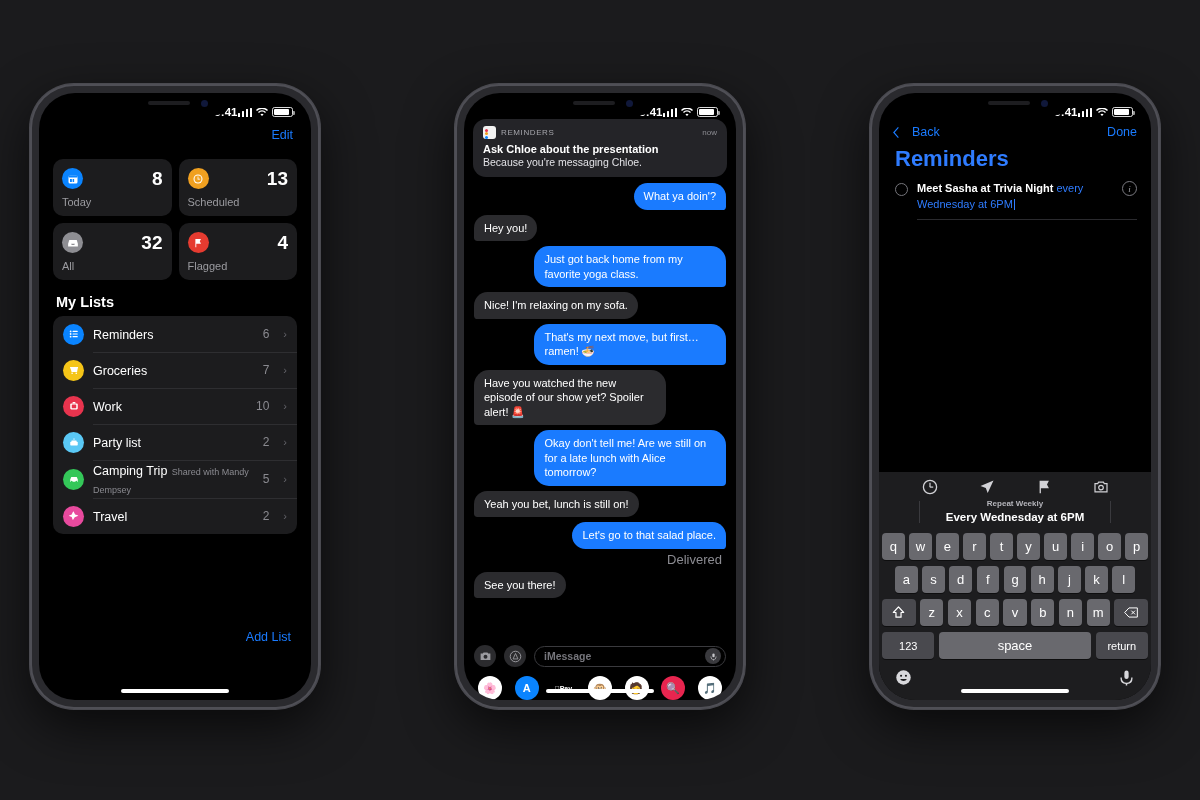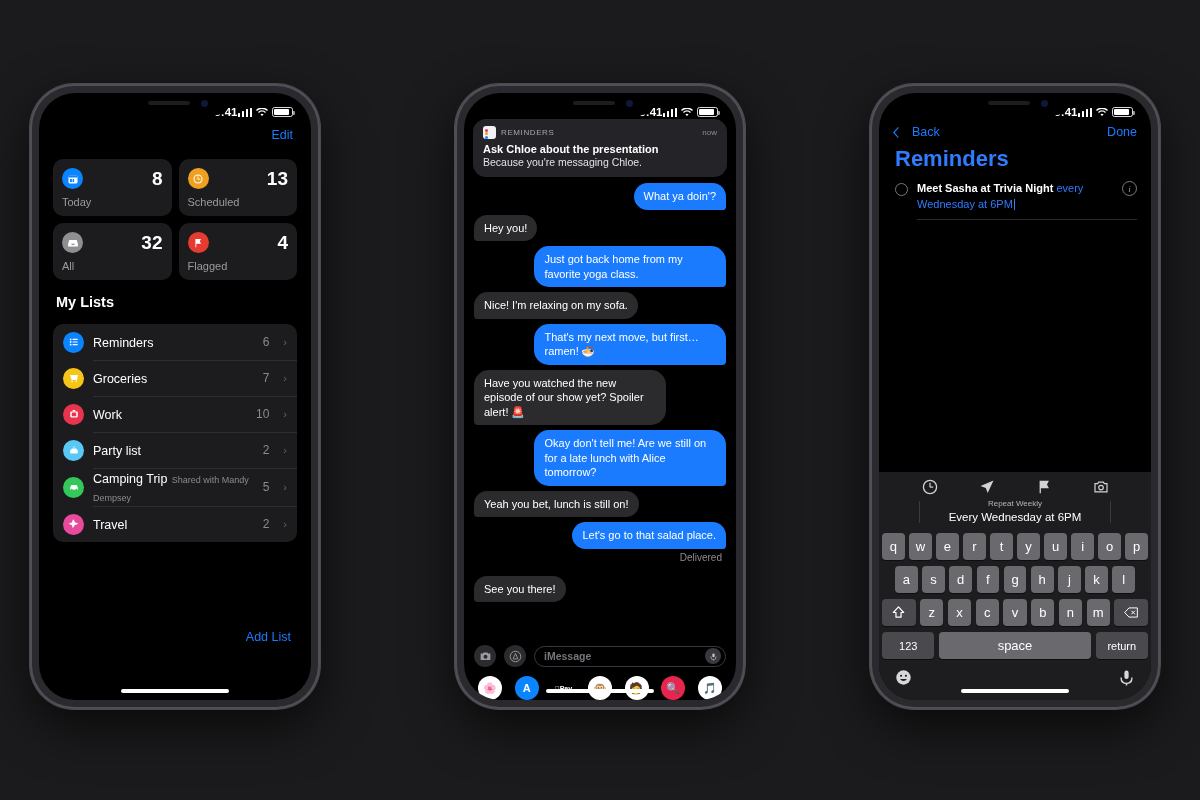--- a/index.html
+++ b/index.html
@@ -56,21 +56,21 @@
      font-size:12px;}
   .search svg{ width:11px;height:11px; flex:none;}
   .smart-grid{ display:grid; grid-template-columns:1fr 1fr; gap:7px; margin-top:9px;}
   .smart{ background:#1c1c1e; border-radius:10px; padding:9px 9px 8px; position:relative;}
   .smart-top{ display:flex; align-items:center; justify-content:space-between;}
   .sico{ width:21px;height:21px;border-radius:50%;display:flex;align-items:center;
          justify-content:center;}
   .sico svg{ width:12px;height:12px; fill:#fff;}
   .scount{ font-size:19px; font-weight:bold; color:#fff; line-height:1;}
   .slabel{ font-size:11px; color:#9b9ba0; margin-top:7px;}
-  .mylists{ font-size:14.5px; font-weight:bold; margin:14px 0 14px 3px;}
+  .mylists{ font-size:14.5px; font-weight:bold; margin:14px 0 6px 3px;}
   .listcard{ background:#1c1c1e; border-radius:10px; overflow:hidden;}
   .lrow{ display:flex; align-items:center; gap:9px; padding:0 10px; height:36px;
      position:relative;}
   .lrow.tall{ height:38px;}
   .lrow + .lrow::before{ content:""; position:absolute; left:40px; right:0; top:0;
      height:1px; background:#2e2e31;}
   .lico{ width:21px;height:21px;border-radius:50%;flex:none;display:flex;
      align-items:center;justify-content:center;}
   .lico svg{ width:12px;height:12px; fill:#fff;}
   .ltexts{ flex:1; min-width:0;}
@@ -95,22 +95,22 @@
   .ban-title{ font-size:11px; font-weight:bold; color:#fff; margin-top:4px;}
   .ban-sub{ font-size:10.5px; color:#e2e2e6; margin-top:1px;}
   .thread{ flex:1; padding:6px 10px 0; overflow:hidden;
      display:flex; flex-direction:column; gap:5px;}
   .msg{ max-width:76%; padding:6px 10px; border-radius:15px; font-size:11px;
      line-height:1.32; position:relative; word-wrap:break-word;}
   .msg.them{ align-self:flex-start; background:#2b2b2e; color:#fff;
      border-bottom-left-radius:4px;}
   .msg.me{ align-self:flex-end; background:#1a7bff; color:#fff;
      border-bottom-right-radius:4px;}
-  .delivered{ align-self:flex-end; font-size:10px; color:#8c8c92;
-     margin:-2px 4px 8px 0;}
+  .delivered{ align-self:flex-end; font-size:13px; color:#8c8c92;
+     margin:-2px 4px 0 0;}
   .inputbar{ display:flex; align-items:center; gap:8px; padding:6px 10px 5px;font-weight:bold;}
   .ib-ico{ width:22px;height:22px; border-radius:50%; background:#2b2b2e;
      display:flex; align-items:center; justify-content:center; flex:none;}
   .ib-ico svg{ width:13px;height:13px; fill:#9b9ba0;}
   .ib-field{ flex:1; height:21px; border:1px solid #3a3a3e; border-radius:11px;
      display:flex; align-items:center; padding:0 4px 0 9px; color:#76767c;
      font-size:10.5px;}
   .ib-mic{ margin-left:auto; width:16px;height:16px;border-radius:50%;
      background:#3a3a3e; display:flex;align-items:center;justify-content:center;}
   .ib-mic svg{ width:9px;height:9px; fill:#c8c8cc;}
@@ -142,21 +142,21 @@
      vertical-align:-2px; margin-left:1px;}
   .infobtn{ width:15px;height:15px;border-radius:50%;border:1.2px solid #7b7b82;
      color:#9b9ba0; font-size:9px; display:flex;align-items:center;
      justify-content:center; flex:none; font-style:italic; font-family:"Liberation Serif",serif;}
   .kb-area{ margin-top:auto; background:#1d1d1f;}
   .quickbar{ padding:7px 0 5px;}
   .qb-icons{ display:flex; justify-content:space-around; padding:0 22px 4px;}
   .qb-icons svg{ width:16px;height:16px; fill:#d2d2d6;}
   .qb-repeat{ text-align:center; font-size:8px; color:#b4b4ba; line-height:1.25;}
   .qb-rep2{ font-size:11.5px; color:#fff; margin-top:1px;}
-  .qb-wrap{ position:relative;}
+  .qb-wrap{ position:relative;font-weight:bold;}
   .qb-wrap::before,.qb-wrap::after{ content:""; position:absolute; top:2px;
      width:1px; height:22px; background:#3a3a3e;}
   .qb-wrap::before{ left:40px;} .qb-wrap::after{ right:40px;}
   .keyboard{ background:#1d1d1f; padding:4px 3px 3px;}
   .krow{ display:flex; justify-content:center; gap:4.5px; margin-bottom:6px;}
   .key{ background:#69696e; border-radius:4px; height:27px; flex:1;
      display:flex; align-items:center; justify-content:center;
      font-size:13px; color:#fff; box-shadow:0 1px 0 rgba(0,0,0,.5);}
   .krow.r2{ padding:0 13px;}
   .krow.r3{ }

